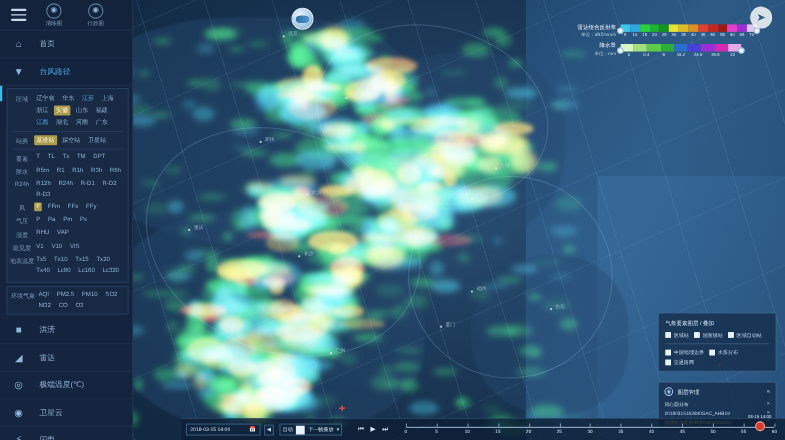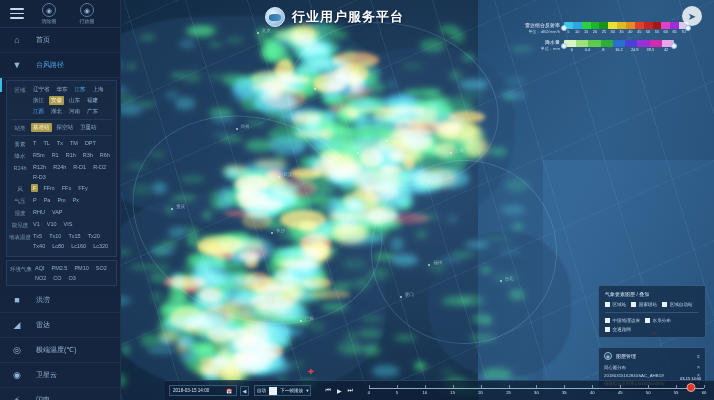--- a/index.html
+++ b/index.html
@@ -1183,21 +1183,20 @@
         <div class="citydot" style="left: 24%; top: 52%;"></div>
         <div class="maplabel" style="left: 24.7%; top: 51.1%;">重庆</div>
         <div class="citydot" style="left: 70%; top: 70%;"></div>
         <div class="maplabel" style="left: 70.7%; top: 69.1%;">台北</div>
       </div>
   </div>
 
   <div class="header">
     <div class="brand">
       <div class="brand-logo"></div>
-      <div class="brand-title">行业用户服务平台</div>
     </div>
     <div class="share-btn">➤</div>
   </div>
 
   <div class="legend" id="legend">
       <div class="lg-row">
         <div class="lg-names">
           <div class="lg-n1">雷达组合反射率</div>
           <div class="lg-n2">单位：dBZ/mm/h</div>
         </div>

